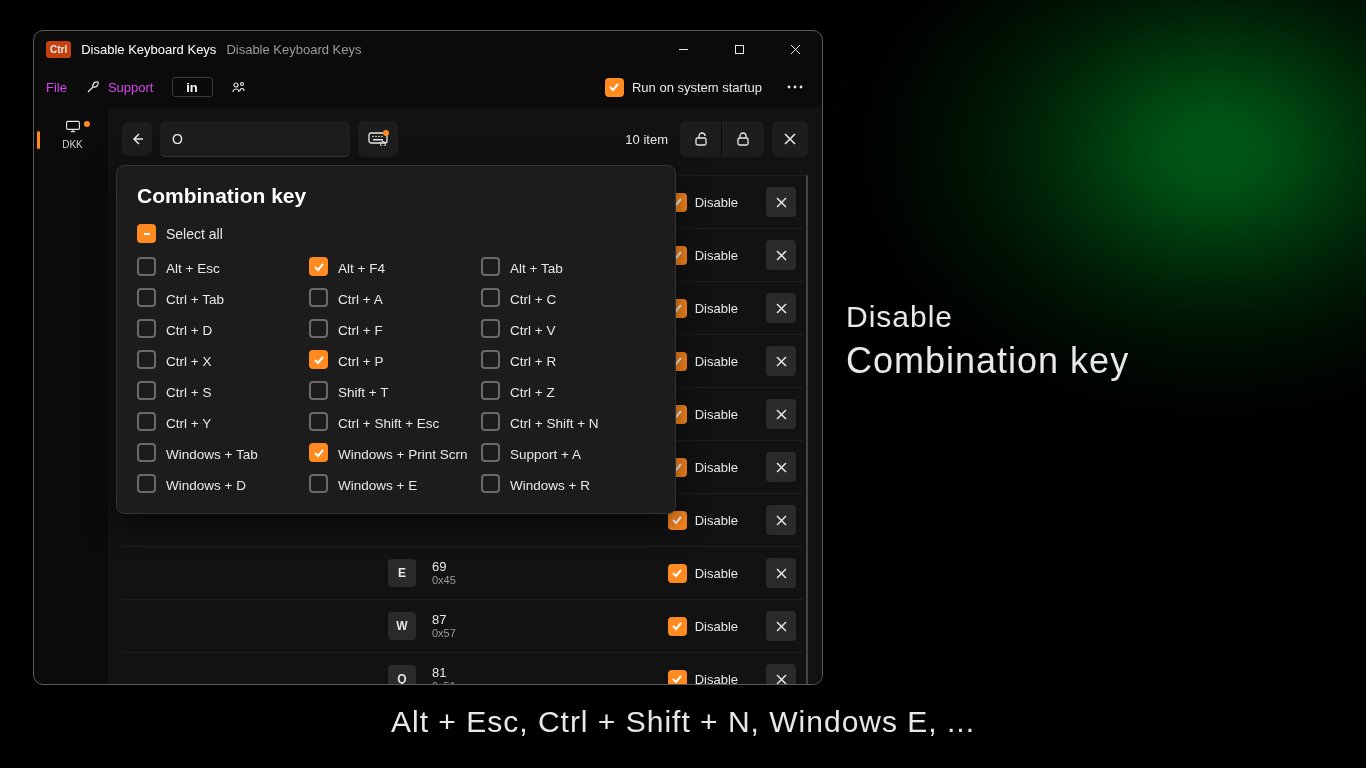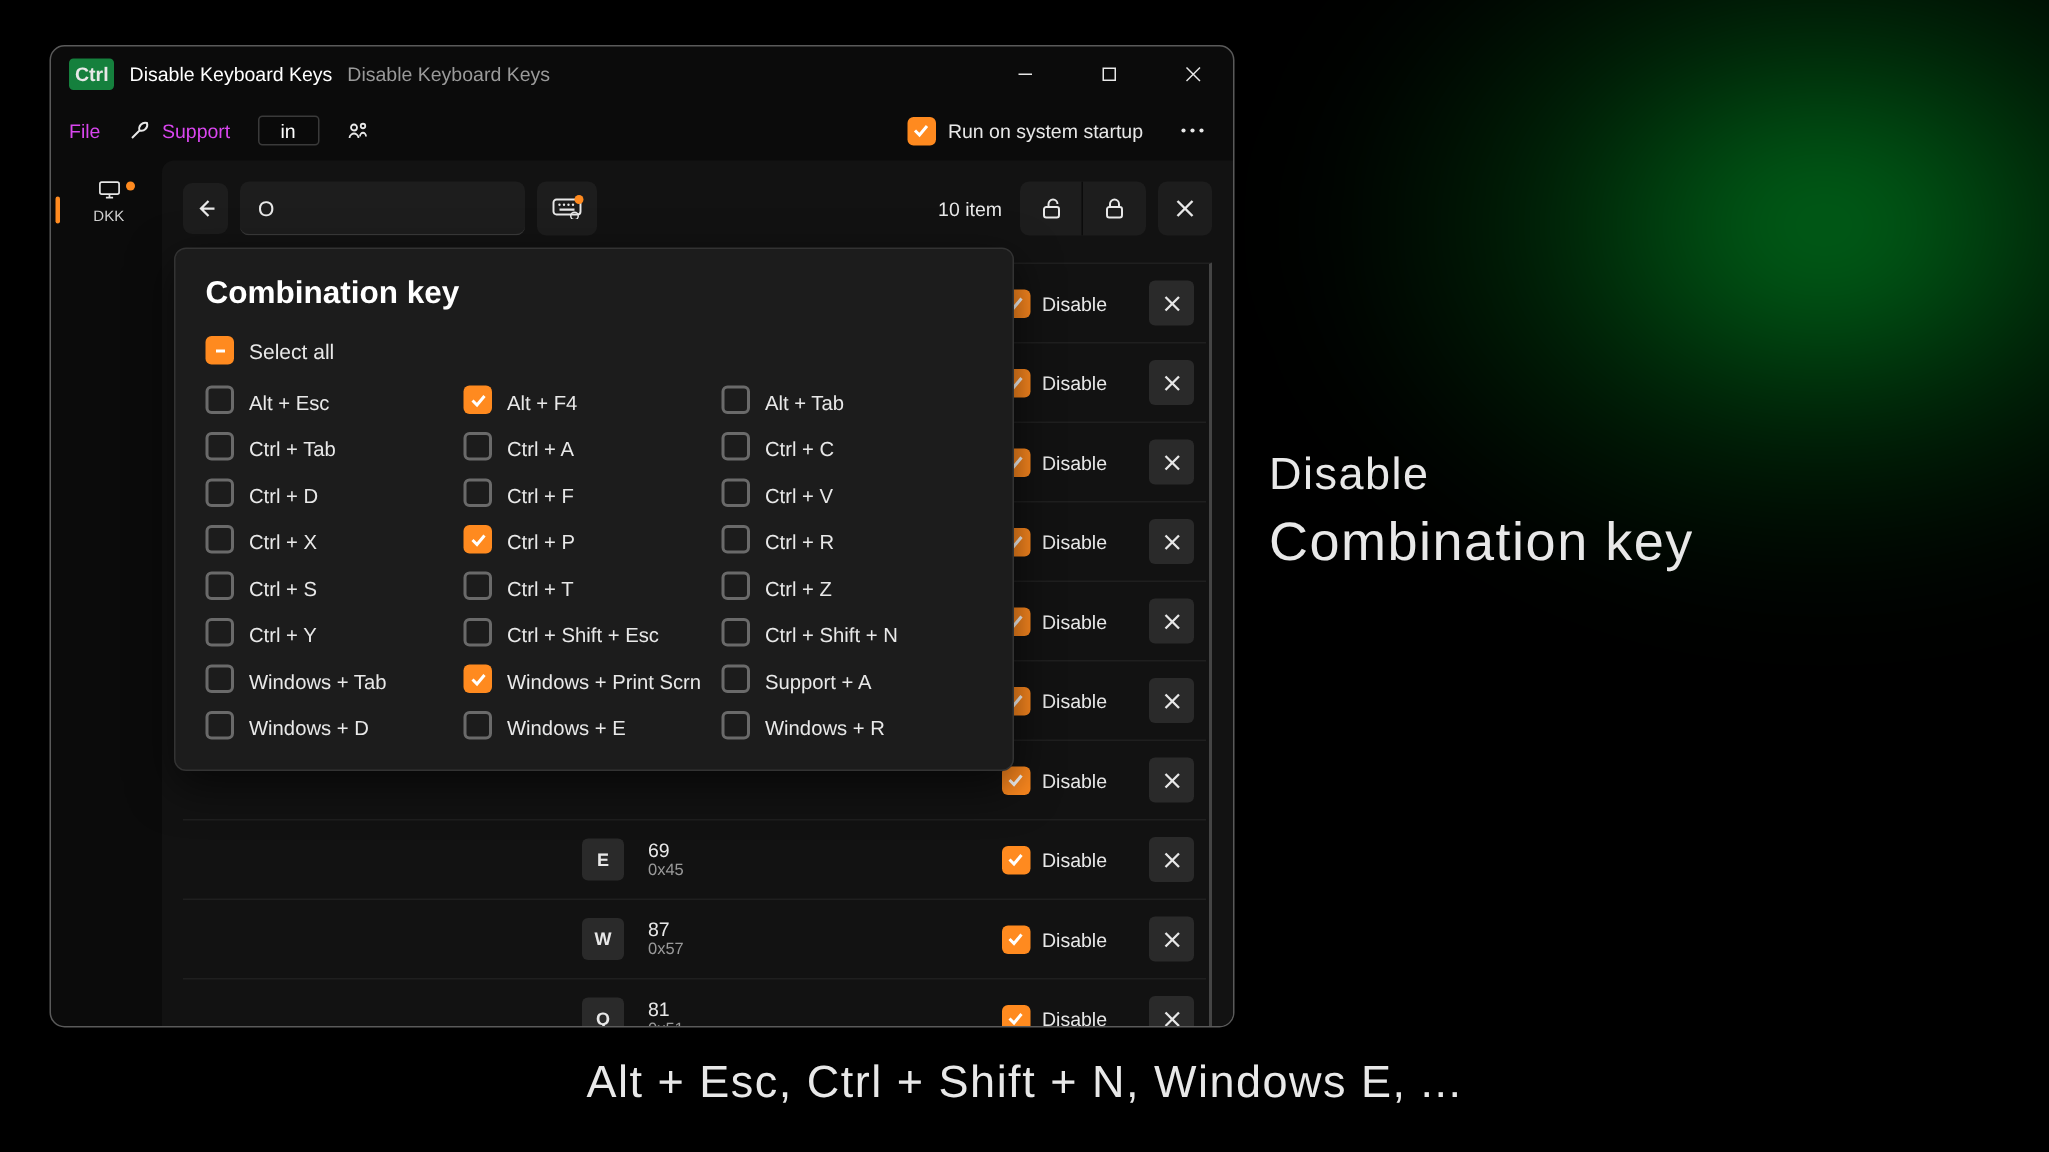--- a/index.html
+++ b/index.html
@@ -35,23 +35,23 @@
   }
   .titlebar {
     height: 36px;
     display: flex;
     align-items: center;
     padding: 0 4px 0 12px;
     gap: 10px;
     font-size: 13px;
   }
   .app-icon {
-    background: #15803d;
+    background: #c2410c;
     color: #e8e8e8;
-    font-size: 13px;
+    font-size: 10px;
     padding: 3px 4px;
     border-radius: 3px;
     font-weight: 600;
   }
   .title-main { color: #fff; }
   .title-sub { color: #9a9a9a; }
   .titlebar-spacer { flex: 1; }
   .win-btn {
     width: 46px;
     height: 32px;
@@ -72,21 +72,21 @@
   .menu-item { display: flex; align-items: center; gap: 7px; color: #d946ef; }
   .icon16 { width: 16px; height: 16px; display: inline-flex; align-items: center; justify-content: center; }
   .linkedin-badge {
     width: 41px; height: 20px;
     background: #0a0a0a;
     border: 1px solid #3a3a3a;
     border-radius: 3px;
     display: flex;
     align-items: center;
     justify-content: center;
-    font-weight: 400;
+    font-weight: 700;
     font-size: 13px;
     color: #fff;
   }
   .menubar-spacer { flex: 1; }
   .startup-chk {
     display: flex;
     align-items: center;
     gap: 8px;
   }
   .chk {
@@ -732,21 +732,21 @@
             <div class="combo">
               <span class="chk unchecked"></span>
               <span>Ctrl + R</span>
             </div>
             <div class="combo">
               <span class="chk unchecked"></span>
               <span>Ctrl + S</span>
             </div>
             <div class="combo">
               <span class="chk unchecked"></span>
-              <span>Ctrl + T</span>
+              <span>Shift + T</span>
             </div>
             <div class="combo">
               <span class="chk unchecked"></span>
               <span>Ctrl + Z</span>
             </div>
             <div class="combo">
               <span class="chk unchecked"></span>
               <span>Ctrl + Y</span>
             </div>
             <div class="combo">

